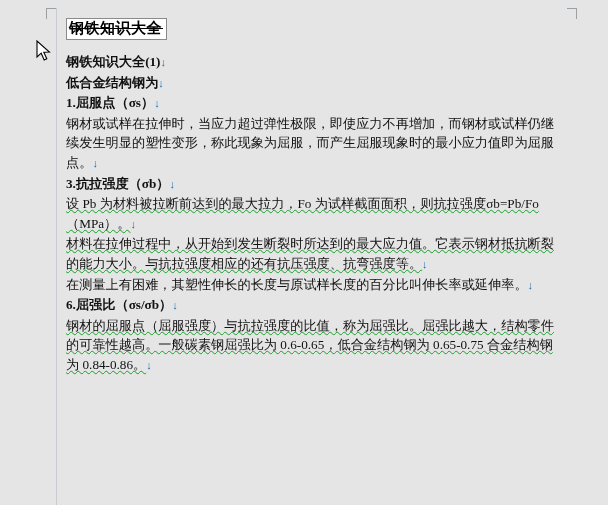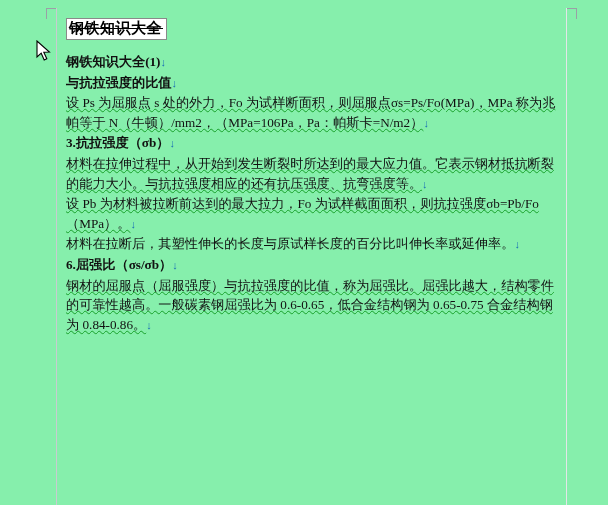--- a/index.html
+++ b/index.html
@@ -10,21 +10,21 @@
   body {
     width: 608px;
     height: 505px;
     overflow: hidden;
     font-family: "Liberation Serif", "DejaVu Serif", serif;
   }
   .page {
     position: relative;
     width: 608px;
     height: 505px;
-    background: #86efac;
+    background: #e5e5e5;
   }
   
   .corner {
     position: absolute;
     border-color: #9aa0a6;
     border-style: solid;
     border-width: 0;
   }
   .corner.tl {
     left: 46px; top: 8px;
@@ -133,35 +133,36 @@
   </div>
 
   <svg class="cursor" viewBox="0 0 18 22">
     <polygon points="1,1 1,17 5.2,13.2 8.2,20 10.8,18.8 7.8,12.2 13.4,12.0" fill="#ffffff" stroke="#000000" stroke-width="1.1" stroke-linejoin="miter"></polygon>
   </svg>
 
   <div class="doc-body">
 
     <p class="para line wrap bold"><span>钢铁知识大全(1)</span><span class="pmark">↓</span></p>
 
-    <p class="para line wrap bold"><span>与抗拉强度的比值</span><span class="pmark">↓</span></p>
+    <p class="para line wrap bold"><span>低合金结构钢为</span><span class="pmark">↓</span></p>
 
+    <p class="para line wrap bold"><span>1.屈服点（σs）</span><span class="pmark">↓</span></p>
 
+    <p class="para line wrap"><span>钢材或试样在拉伸时，当应力超过弹性极限，即使应力不再增加，而钢材或试样仍继续发生明显的塑性变形，称此现象为屈服，而产生屈服现象时的最小应力值即为屈服点。</span><span class="pmark">↓</span></p>
 
-    <p class="para line wrap"><span class="grn">设 Ps 为屈服点 s 处的外力，Fo 为试样断面积，则屈服点σs=Ps/Fo(MPa)，MPa 称为兆帕等于 N（牛顿）/mm2，（MPa=106Pa，Pa：帕斯卡=N/m2）</span><span class="pmark">↓</span></p>
 
 
 
     <p class="para line wrap bold"><span>3.抗拉强度（σb）</span><span class="pmark">↓</span></p>
 
+    <p class="para line wrap"><span class="grn">设 Pb 为材料被拉断前达到的最大拉力，Fo 为试样截面面积，则抗拉强度σb=Pb/Fo（MPa）。</span><span class="pmark">↓</span></p>
+
     <p class="para line wrap"><span class="grn">材料在拉伸过程中，从开始到发生断裂时所达到的最大应力值。它表示钢材抵抗断裂的能力大小。与抗拉强度相应的还有抗压强度、抗弯强度等。</span><span class="pmark">↓</span></p>
 
-    <p class="para line wrap"><span class="grn">设 Pb 为材料被拉断前达到的最大拉力，Fo 为试样截面面积，则抗拉强度σb=Pb/Fo（MPa）。</span><span class="pmark">↓</span></p>
 
-
-    <p class="para line wrap"><span>材料在拉断后，其塑性伸长的长度与原试样长度的百分比叫伸长率或延伸率。</span><span class="pmark">↓</span></p>
+    <p class="para line wrap"><span>在测量上有困难，其塑性伸长的长度与原试样长度的百分比叫伸长率或延伸率。</span><span class="pmark">↓</span></p>
 
     <p class="para line wrap bold"><span>6.屈强比（σs/σb）</span><span class="pmark">↓</span></p>
 
     <p class="para line wrap"><span class="grn">钢材的屈服点（屈服强度）与抗拉强度的比值，称为屈强比。屈强比越大，结构零件的可靠性越高。一般碳素钢屈强比为 0.6-0.65，低合金结构钢为 0.65-0.75 合金结构钢为 0.84-0.86。</span><span class="pmark">↓</span></p>
 
   </div>
 </div>
 
 </body></html>

